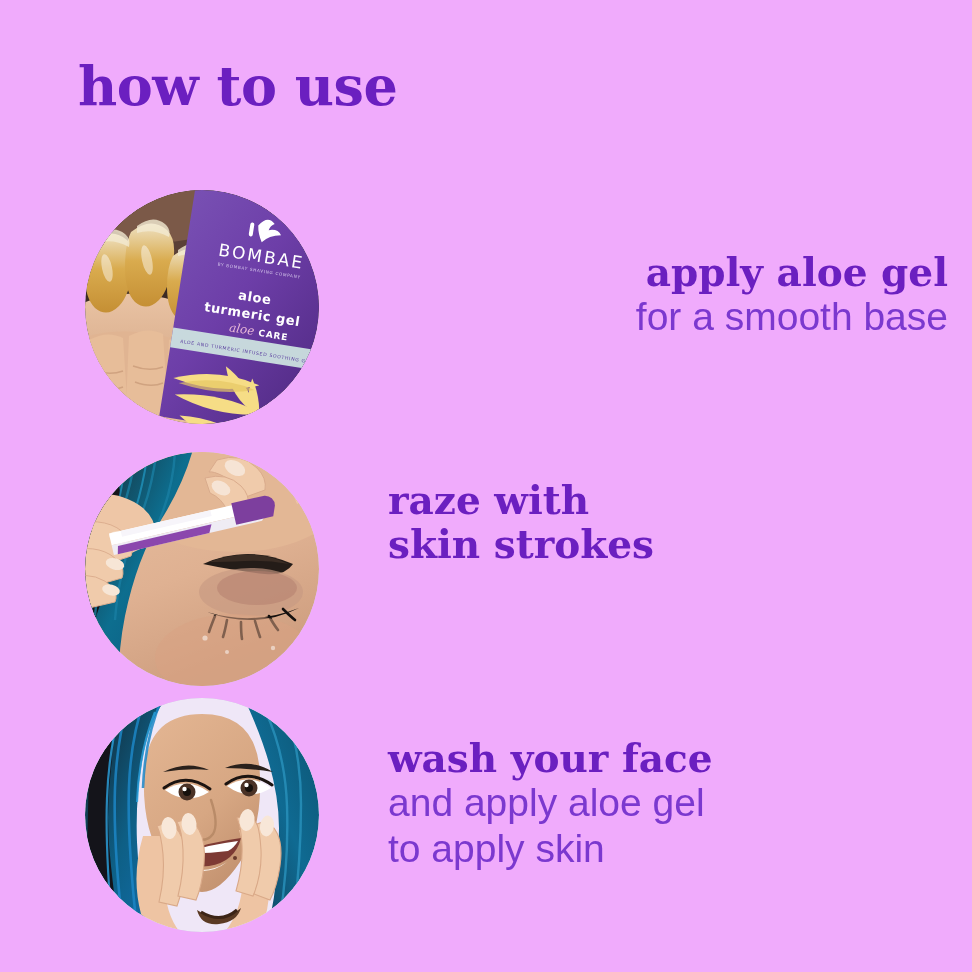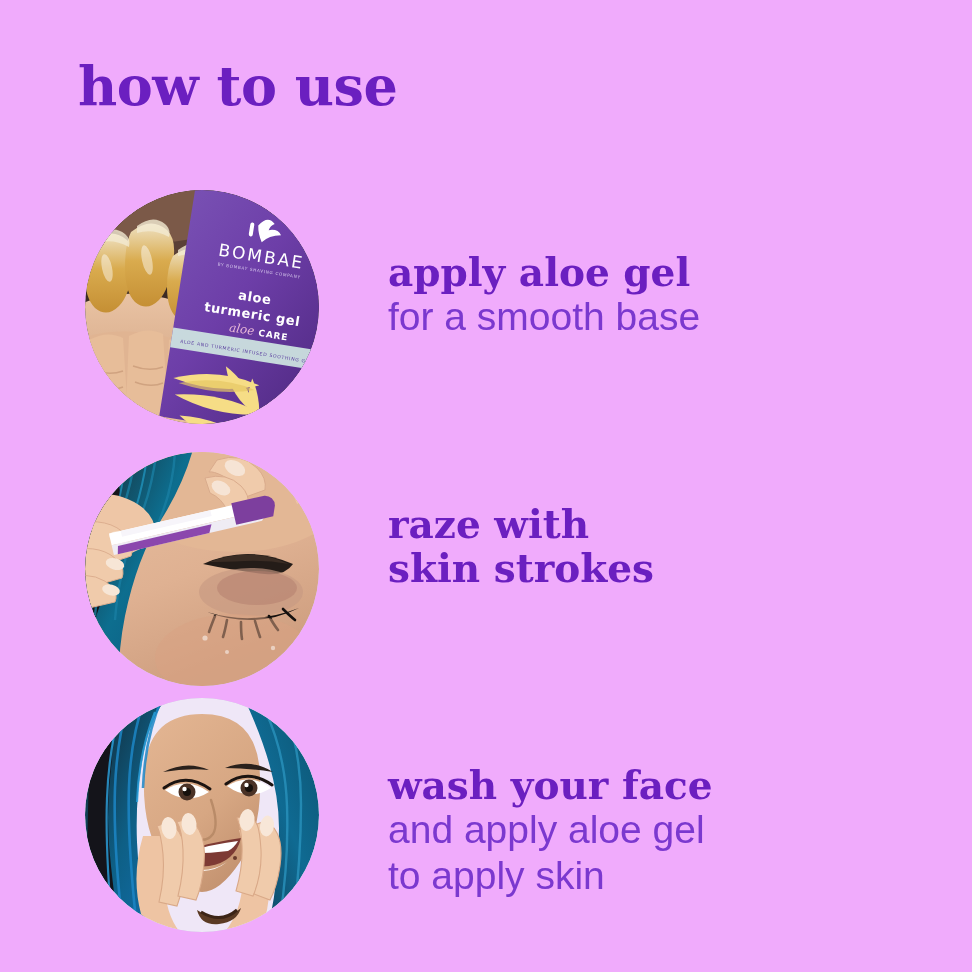--- a/index.html
+++ b/index.html
@@ -55,23 +55,23 @@
     overflow: hidden;
     background: #d8cbe9;
   }
   .thumb svg { display: block; width: 234px; height: 234px; }
 
   .copy {
     position: absolute;
     left: 388px;
     width: 560px;
   }
-  .copy-1 { top: 60px; }
-  .copy-2 { top: 50px; }
-  .copy-3 { top: 38px; margin-top: 27px; }
+  .copy-1 { top: 60px; text-align: right; }
+  .copy-2 { top: 26px; }
+  .copy-3 { top: 38px; }
 
   .line-bold {
     font-family: "DejaVu Serif", serif;
     font-weight: 700;
     font-size: 39px;
     line-height: 1.14;
     color: #6b1fc0;
     white-space: nowrap;
   }
   .line-reg {

